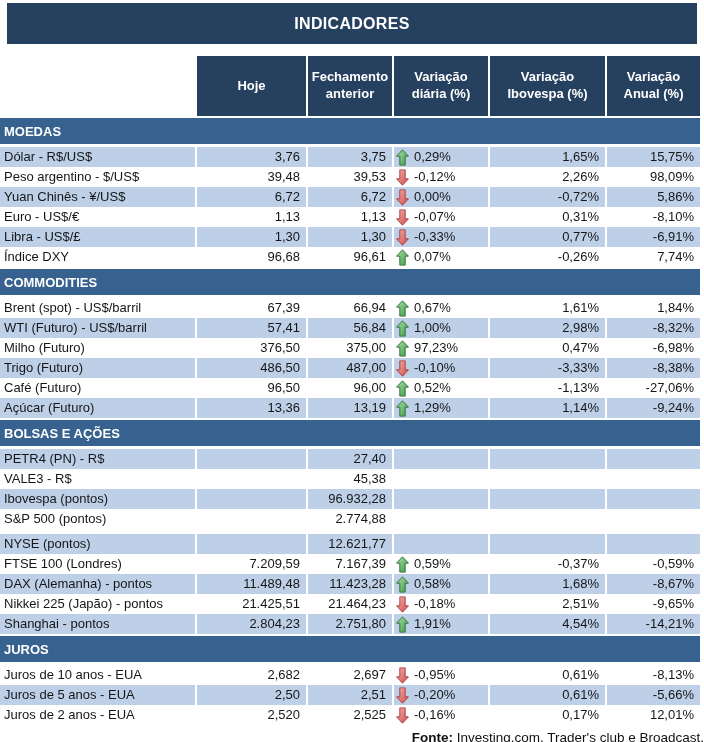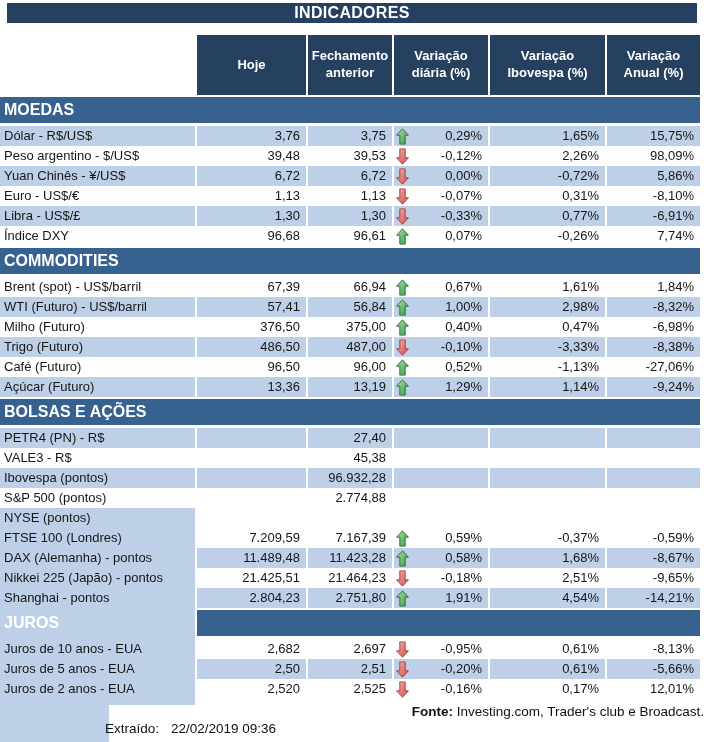--- a/index.html
+++ b/index.html
@@ -7,21 +7,21 @@
   body{
     width:704px;height:742px;background:#ffffff;
     font-family:"Liberation Sans","DejaVu Sans",sans-serif;
     color:#161616;overflow:hidden;
     -webkit-font-smoothing:antialiased;
   }
   .sheet{width:704px;}
 
   
   .title-bar{
-    margin:3px 7px 0 7px;height:20px;
+    margin:3px 7px 0 7px;height:41px;
     background:var(--title-bg,#26405f);
     color:#fff;font-weight:bold;font-size:16px;letter-spacing:.3px;
     display:flex;align-items:center;justify-content:center;
   }
 
   
   .header-row{
     margin-top:12px;display:flex;width:700px;
   }
   .hdr-spacer{width:197px;flex:0 0 197px;background:#fff;}
@@ -36,37 +36,37 @@
   .w-hoje{flex:0 0 111px;width:111px;}
   .w-fech{flex:0 0 86px;width:86px;}
   .w-diaria{flex:0 0 96px;width:96px;}
   .w-semanal{flex:0 0 117px;width:117px;}
   .w-anual{flex:0 0 93px;width:93px;}
 
   
   .section-bar{
     width:700px;height:26px;margin-top:2px;box-sizing:border-box;
     background:var(--section-bg,#37618f);
-    color:#fff;font-weight:bold;font-size:16px;
+    color:#fff;font-weight:bold;font-size:13px;
     display:flex;align-items:center;padding-left:4px;
   }
   .section-rows{margin:3px 0 1px 0;}
 
   
   .row{display:flex;width:700px;height:20px;line-height:20px;font-size:13px;}
-  .row.gap-before{flex-direction:column;}
+  .row.gap-before{margin-top:5px;}
   .cell{box-sizing:border-box;height:20px;background:transparent;white-space:nowrap;overflow:hidden;}
   .row.shaded .cell{background:var(--row-shaded,#bdd0e8);}
   .cell:not(:last-child){border-right:2px solid #fff;}
   .c-label{flex:0 0 197px;width:197px;padding-left:4px;}
   .c-num{text-align:right;padding-right:6px;}
   .c-diaria{display:flex;align-items:center;}
   .arrow-slot{flex:0 0 20px;width:20px;display:flex;align-items:center;justify-content:flex-start;padding-left:2px;box-sizing:border-box;}
   .arrow-slot svg{width:13px;height:17px;display:block;}
-  .diaria-val{flex:1;text-align:right;padding-right:6px;}
+  .diaria-val{flex:1;padding-right:6px;}
 
   
   .footer{margin-top:5px;font-size:13.5px;color:#111;}
   .fonte-line{padding-left:4px;height:16px;line-height:16px;text-align:right;}
   .fonte-label{font-weight:bold;}
   .extraido-line{padding-left:105px;height:17px;line-height:17px;display:flex;}
   .extraido-label{margin-right:12px;}
 
   .hidden-defs{position:absolute;width:0;height:0;overflow:hidden;}
 </style>
@@ -234,21 +234,21 @@
         <div class="row">
           <div class="cell c-label">Milho (Futuro)</div>
           <div class="cell c-num w-hoje">376,50</div>
           <div class="cell c-num w-fech">375,00</div>
           <div class="cell c-diaria w-diaria">
             <span class="arrow-slot">
               <svg viewBox="0 0 14 18">
                 <use href="#sym-up"></use>
               </svg>
             </span>
-            <span class="diaria-val">0,40%</span>
+            <span class="diaria-val">97,23%</span>
           </div>
           <div class="cell c-num w-semanal">0,47%</div>
           <div class="cell c-num w-anual">-6,98%</div>
         </div>
         <div class="row shaded">
           <div class="cell c-label">Trigo (Futuro)</div>
           <div class="cell c-num w-hoje">486,50</div>
           <div class="cell c-num w-fech">487,00</div>
           <div class="cell c-diaria w-diaria">
             <span class="arrow-slot">

